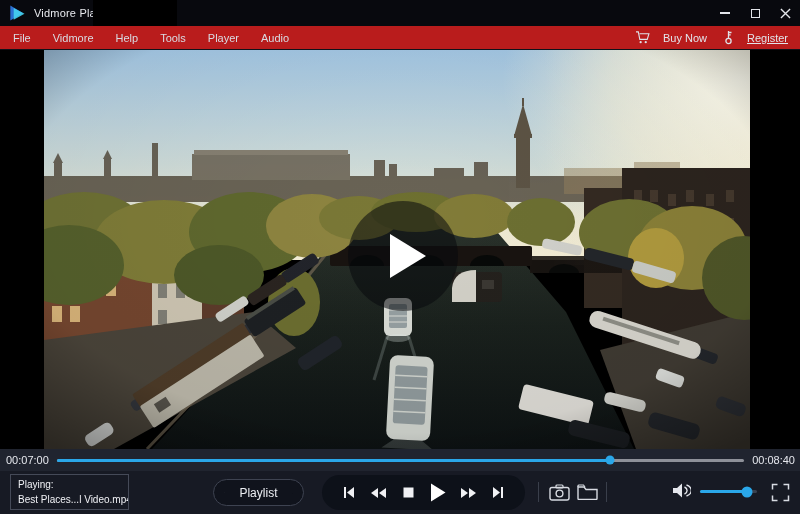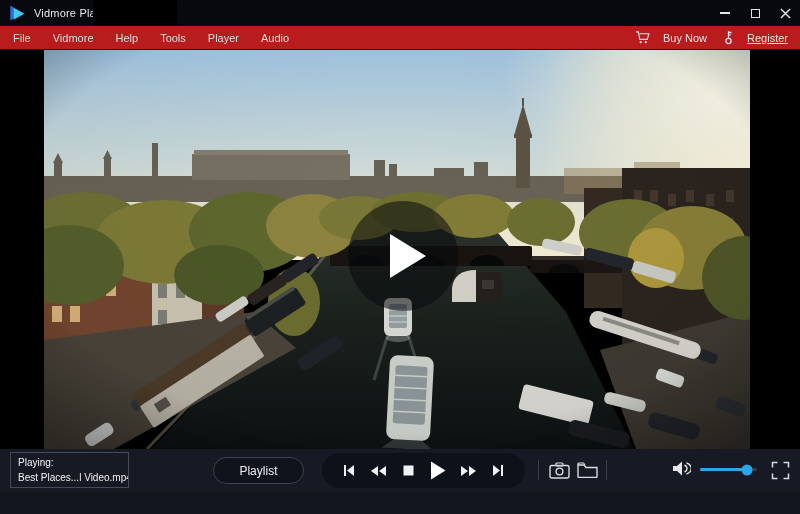--- a/index.html
+++ b/index.html
@@ -327,20 +327,28 @@
         </g>
 
         <rect x="0" y="0" width="706" height="399" fill="url(#vig)"></rect>
       </svg>
     </div>
     <div class="play-overlay">
       <div class="play-tri"></div>
     </div>
   </div>
 
+  <div class="progress-row">
+    <span class="time">00:07:00</span>
+    <div class="track">
+      <div class="track-fill" style="width: 80.5%;"></div>
+      <div class="track-knob" style="left: 80.5%;"></div>
+    </div>
+    <span class="time">00:08:40</span>
+  </div>
 
   <div class="control-bar">
 
     <div class="now-playing">
       <div>Playing:</div>
       <div>Best Places...l Video.mp4</div>
     </div>
 
     <div class="pill playlist-btn">
       <svg width="13" height="11" viewBox="0 0 13 11">

